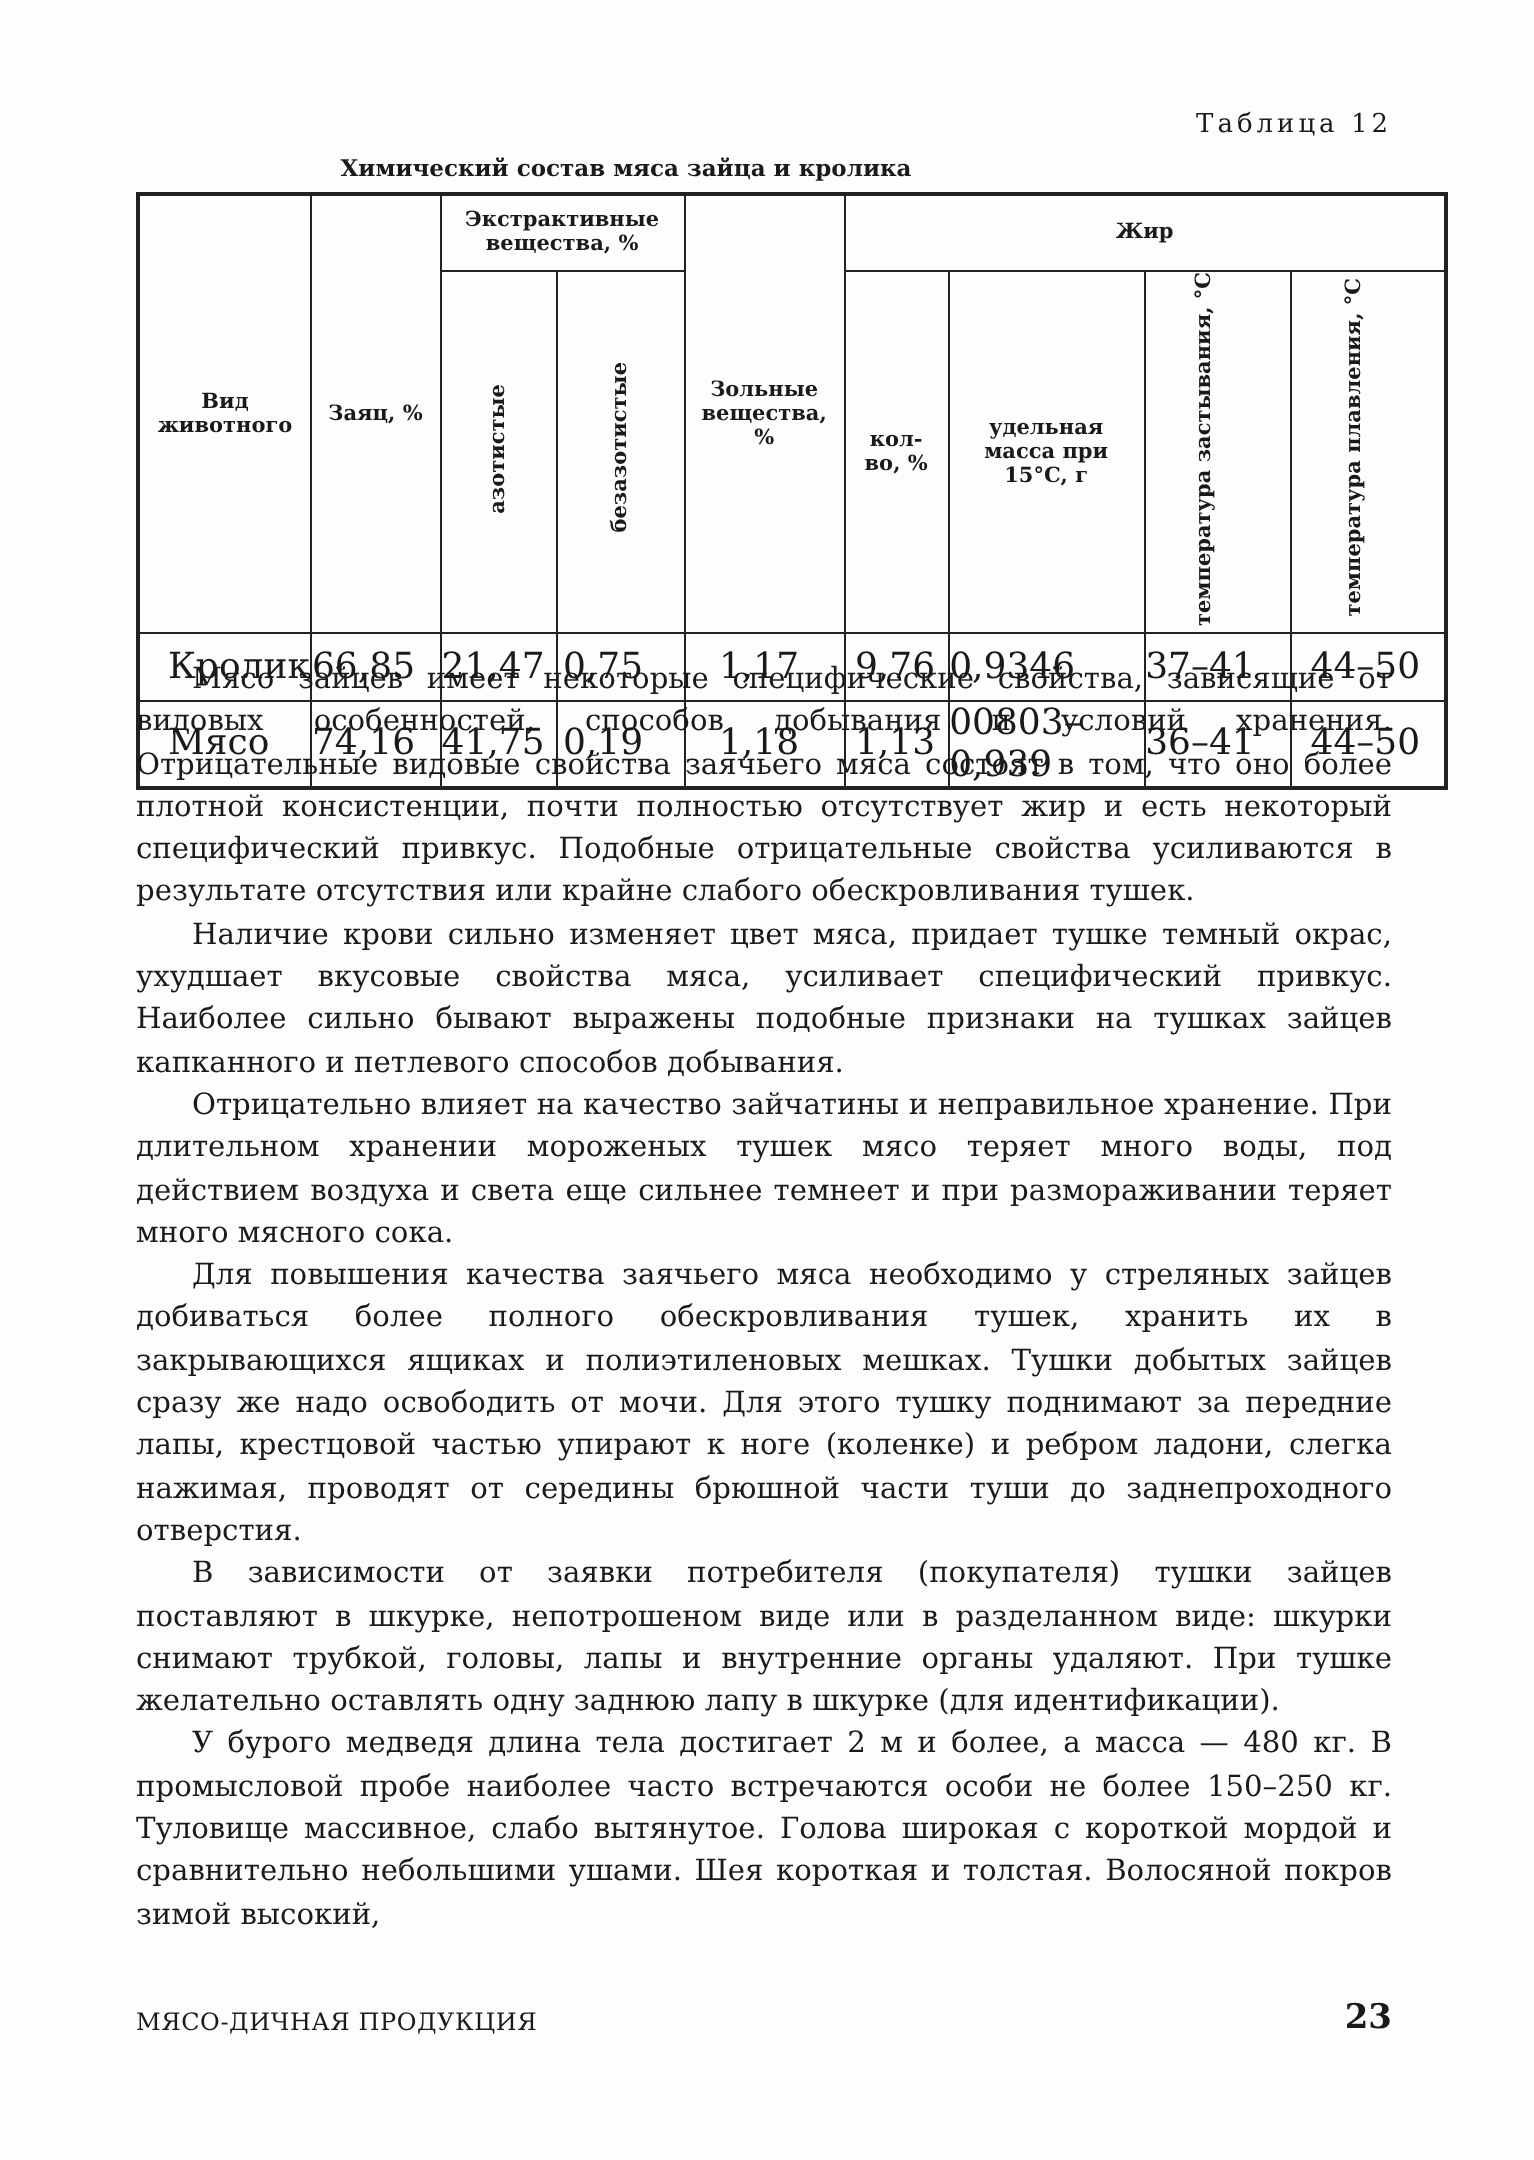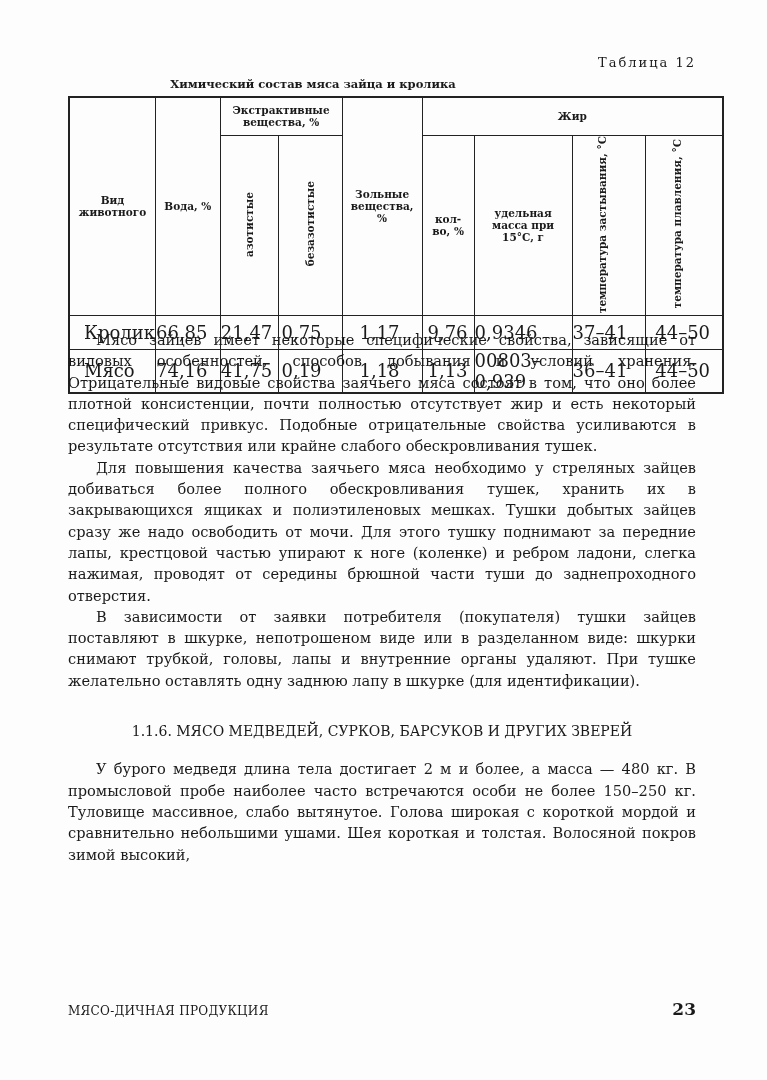--- a/index.html
+++ b/index.html
@@ -40,21 +40,21 @@
       <col style="width:63px">
     <col style="width:80px">
       <col style="width:52px">
       <col style="width:98px">
       <col style="width:73px">
       <col style="width:78px">
   </colgroup>
   <tbody>
       <tr style="height:38px">
     <th rowspan="2" style="padding:0 6px">Вид животного</th>
-    <th rowspan="2">Вода, %</th>
+    <th rowspan="2">Заяц, %</th>
     <th colspan="2" style="padding:0 12px">Экстрактивные вещества, %</th>
     <th rowspan="2" style="padding:0 4px">Зольные вещества, %</th>
     <th colspan="4">Жир</th>
   </tr>
   <tr style="height:106px">
     <th><span class="vtext">азотистые</span></th>
     <th><span class="vtext">безазотистые</span></th>
     <th style="padding:0 4px">кол-во, %</th>
     <th style="padding:0 6px">удельная масса при 15°С, г</th>
     <th><span class="vtext" style="width:26px">температура застывания, °С</span></th>
@@ -80,20 +80,21 @@
     <td style="padding-right:6px">1,13</td>
     <td class="c">00803–0,939</td>
     <td class="c">36–41</td>
     <td>44–50</td>
   </tr>
 </tbody>
   </table>
 
 <div class="body-text">
   <p>Мясо зайцев имеет некоторые специфические свойства, зависящие от видовых особенностей, способов добывания и условий хранения. Отрицательные видовые свойства заячьего мяса состоят в том, что оно более плотной консистенции, почти полностью отсутствует жир и есть некоторый специфический привкус. Подобные отрицательные свойства усиливаются в результате отсутствия или крайне слабого обескровливания тушек.</p>
+  <p>Наличие крови сильно изменяет цвет мяса, придает тушке темный окрас, ухудшает вкусовые свойства мяса, усиливает специфический привкус. Наиболее сильно бывают выражены подобные признаки на тушках зайцев капканного и петлевого способов добывания.</p>
+  <p>Отрицательно влияет на качество зайчатины и неправильное хранение. При длительном хранении мороженых тушек мясо теряет много воды, под действием воздуха и света еще сильнее темнеет и при размораживании теряет много мясного сока.</p>
   <p>Для повышения качества заячьего мяса необходимо у стреляных зайцев добиваться более полного обескровливания тушек, хранить их в закрывающихся ящиках и полиэтиленовых мешках. Тушки добытых зайцев сразу же надо освободить от мочи. Для этого тушку поднимают за передние лапы, крестцовой частью упирают к ноге (коленке) и ребром ладони, слегка нажимая, проводят от середины брюшной части туши до заднепроходного отверстия.</p>
   <p>В зависимости от заявки потребителя (покупателя) тушки зайцев поставляют в шкурке, непотрошеном виде или в разделанном виде: шкурки снимают трубкой, головы, лапы и внутренние органы удаляют. При тушке желательно оставлять одну заднюю лапу в шкурке (для идентификации).</p>
-  <p class="section-heading">1.1.6. МЯСО МЕДВЕДЕЙ, СУРКОВ, БАРСУКОВ И ДРУГИХ ЗВЕРЕЙ</p>
   <p>У бурого медведя длина тела достигает 2 м и более, а масса — 480 кг. В промысловой пробе наиболее часто встречаются особи не более 150–250 кг. Туловище массивное, слабо вытянутое. Голова широкая с короткой мордой и сравнительно небольшими ушами. Шея короткая и толстая. Волосяной покров зимой высокий,</p>
 </div>
 
 <div class="footer-left">МЯСО-ДИЧНАЯ ПРОДУКЦИЯ</div>
 <div class="footer-right">23</div>
 
 </body></html>

